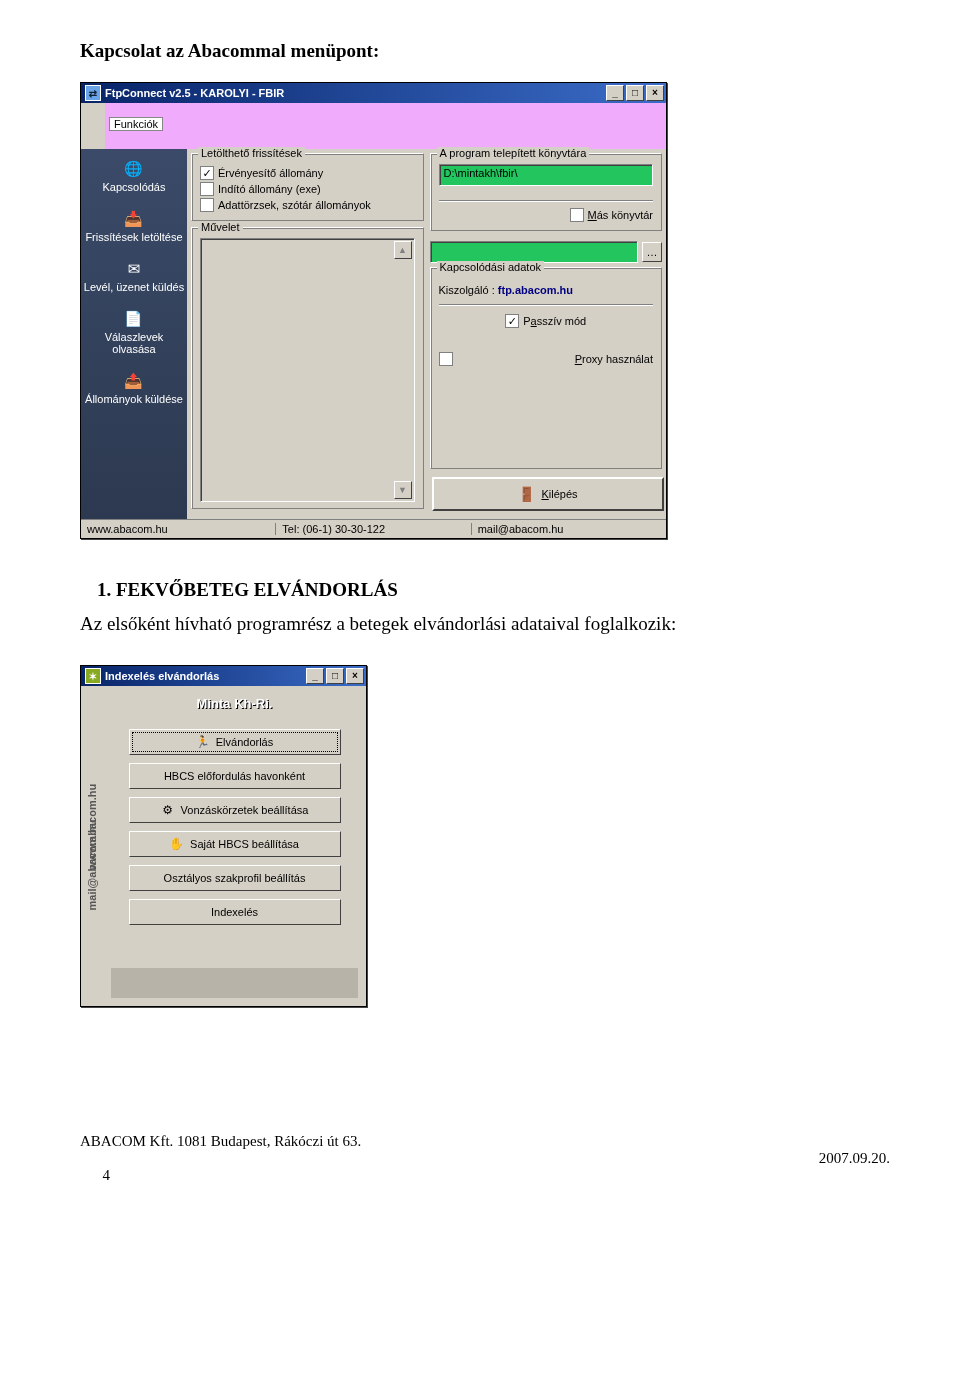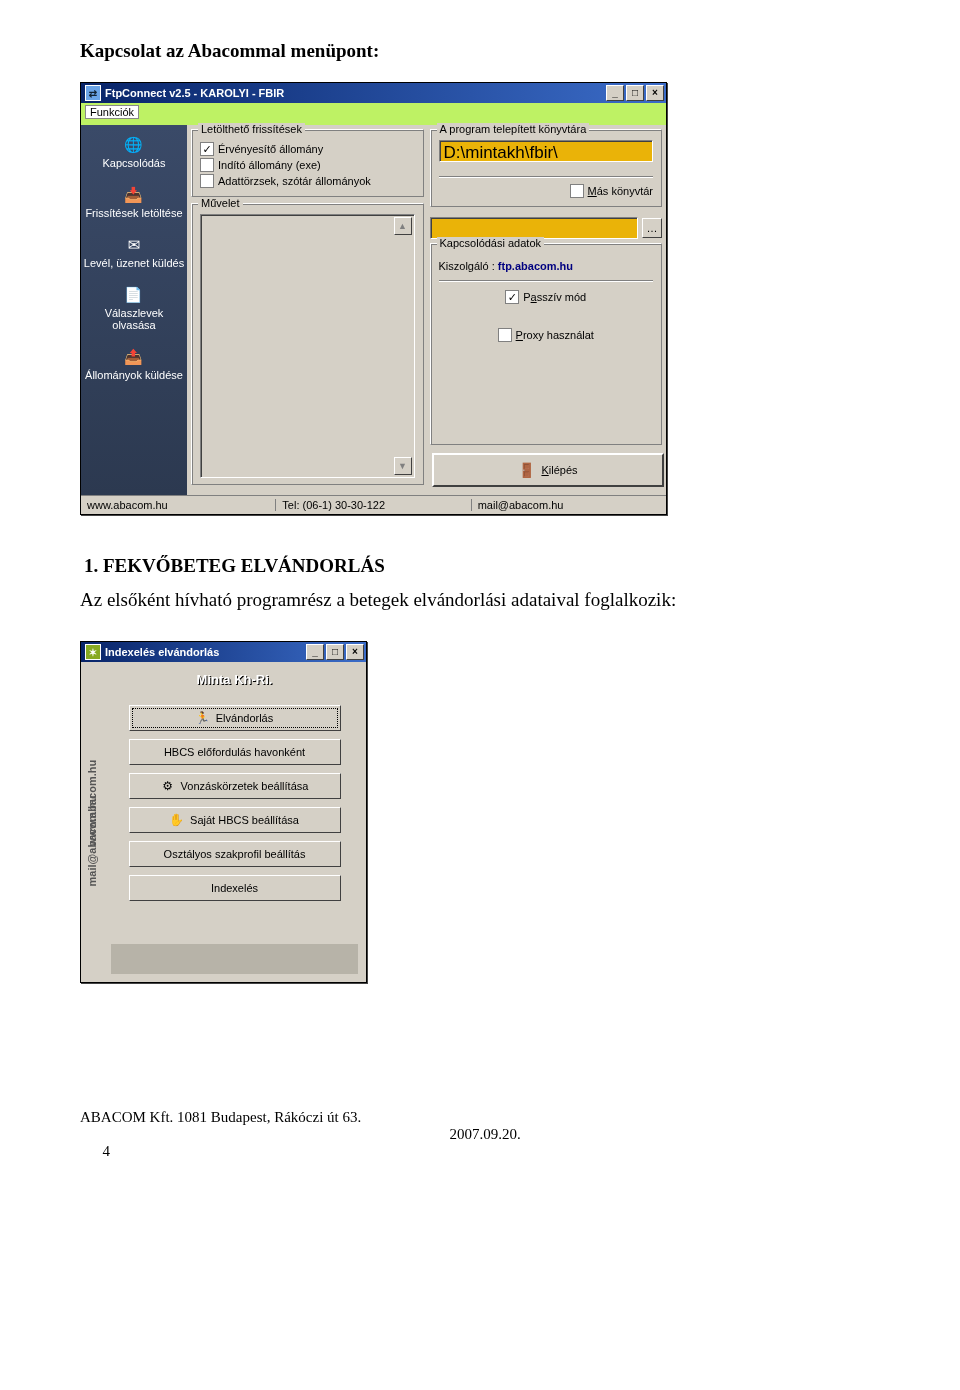--- a/index.html
+++ b/index.html
@@ -13,35 +13,35 @@
     padding: 40px 70px 30px 80px;
   }
   .doc-heading {
     font-weight: bold;
     font-size: 19px;
     margin: 0 0 20px 0;
   }
   .doc-heading2 {
     font-weight: bold;
     font-size: 19px;
-    margin: 40px 0 12px 4px;
+    margin: 40px 0 12px 17px;
   }
   .doc-paragraph {
     font-size: 19px;
     margin: 0 0 30px 0;
   }
   .footer {
     display: flex;
     font-size: 15px;
     margin-top: 120px;
     padding-top: 6px;
     flex-direction: column;
   }
   .footer .fl { flex: 1; }
-  .footer .fc { flex: 0.5; text-align: center; }
+  .footer .fc { flex: 0.5; text-align: right; }
   .footer .fr { width: 30px; text-align: right; }
 
   
   .win {
     border: 1px solid #000;
     background: #d5d0c6;
     font-family: Tahoma, Arial, sans-serif;
     font-size: 11px;
     box-shadow: 1px 1px 0 #444;
   }
@@ -70,21 +70,21 @@
     border: 1px solid #fff;
     border-right-color: #404040;
     border-bottom-color: #404040;
     display:flex;align-items:center;justify-content:center;
     font-size:10px;color:#000;font-family:Arial;
     line-height:1;
   }
 
   
   .win1 { width: 585px; }
-  .menubar { background:#bef264; height:18px; padding:2px 4px; }
+  .menubar { background:#f0abfc; height:18px; padding:14px 4px;margin-left:24px; }
   .menubar .menuitem { display:inline-block; background:#fff; padding:0 4px; border:1px solid #888; font-size:11px; }
   .win1-body { display:flex; height:370px; }
   .sidebar {
     width: 106px;
     background: linear-gradient(to bottom, #3a4a68, #2c3950);
     color:#fff;
     text-align:center;
     font-size:11px;
     padding-top:2px;
   }
@@ -104,23 +104,23 @@
     position:absolute; top:-7px; left:6px;
     background:#d5d0c6; padding:0 3px; font-size:11px;
   }
   .chk { display:flex; align-items:center; gap:4px; font-size:11px; margin:2px 0; }
   .chk .box { width:12px;height:12px;background:#fff;border:1px solid #808080;display:flex;align-items:center;justify-content:center;font-size:11px;line-height:1; }
 
   .cols { display:flex; gap:6px; height:100%; }
   .col { flex:1; display:flex; flex-direction:column; }
 
   .textbox {
-    background:#eab308; border:1px solid #808080; border-right-color:#fff; border-bottom-color:#fff;
+    background:#22c55e; border:1px solid #808080; border-right-color:#fff; border-bottom-color:#fff;
     box-shadow: inset 1px 1px 0 #404040;
-    padding:2px 4px; font-size:17px; height:16px;
+    padding:2px 4px; font-size:11px; height:16px;
   }
   .listarea {
     flex:1; background:#d5d0c6;
     border:1px solid #808080; border-right-color:#fff; border-bottom-color:#fff;
     box-shadow: inset 1px 1px 0 #404040;
     position:relative;
   }
   .scroll-up, .scroll-dn {
     position:absolute; right:2px; width:16px;height:16px;
     background:#d5d0c6;border:1px solid #fff;border-right-color:#404040;border-bottom-color:#404040;
@@ -268,21 +268,21 @@
               <div style="margin:6px 0;">
                 <span>Kiszolgáló :</span>
                 <span class="link" style="font-weight:bold">ftp.abacom.hu</span>
               </div>
               <div style="border-top:1px solid #808080;border-bottom:1px solid #fff;margin:8px 0;"></div>
               <div class="chk" style="justify-content:center">
                 <span class="box">✓</span>
                 <span>P<span class="u">a</span>sszív mód</span>
               </div>
               <div style="height:20px"></div>
-              <div class="chk" style="justify-content:center">
+              <div class="chk" style="justify-content:space-between">
                 <span class="box"></span>
                 <span><span class="u">P</span>roxy használat</span>
               </div>
             </div>
             <div style="height:36px;padding:2px;">
               <div class="kilepes-btn">
                 <span class="door">🚪</span>
                 <span><span class="u">K</span>ilépés</span>
               </div>
             </div>

